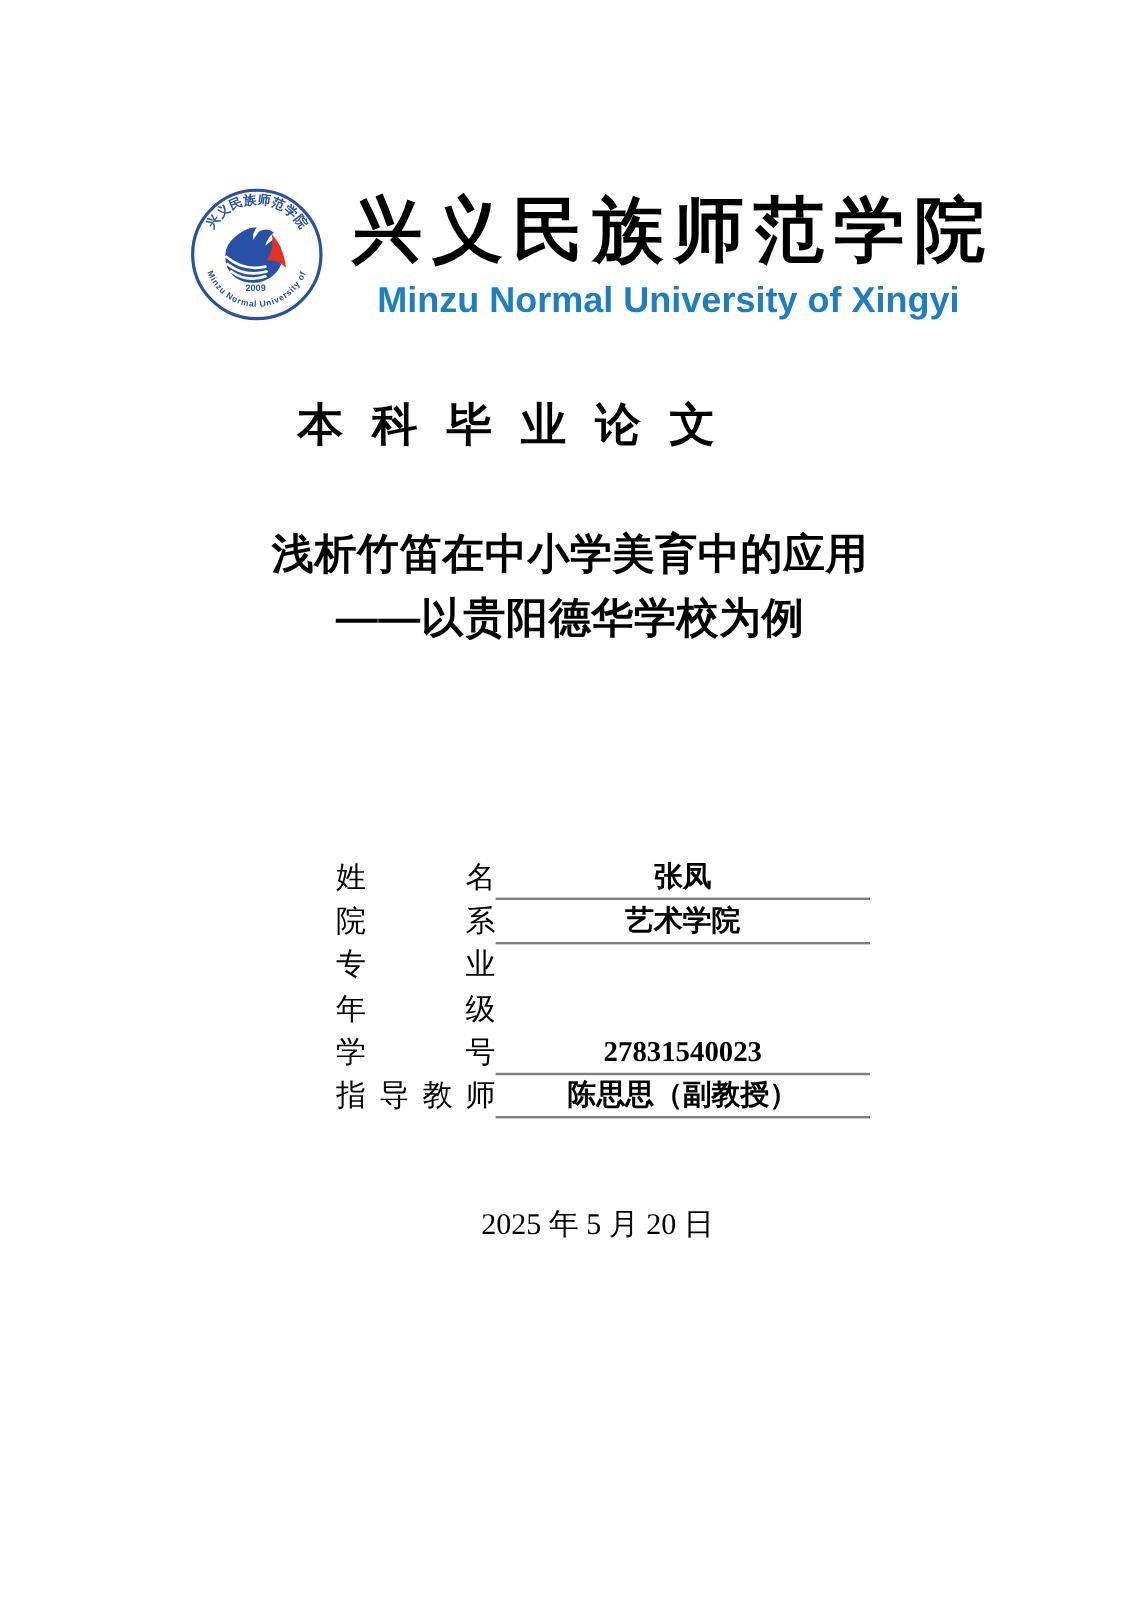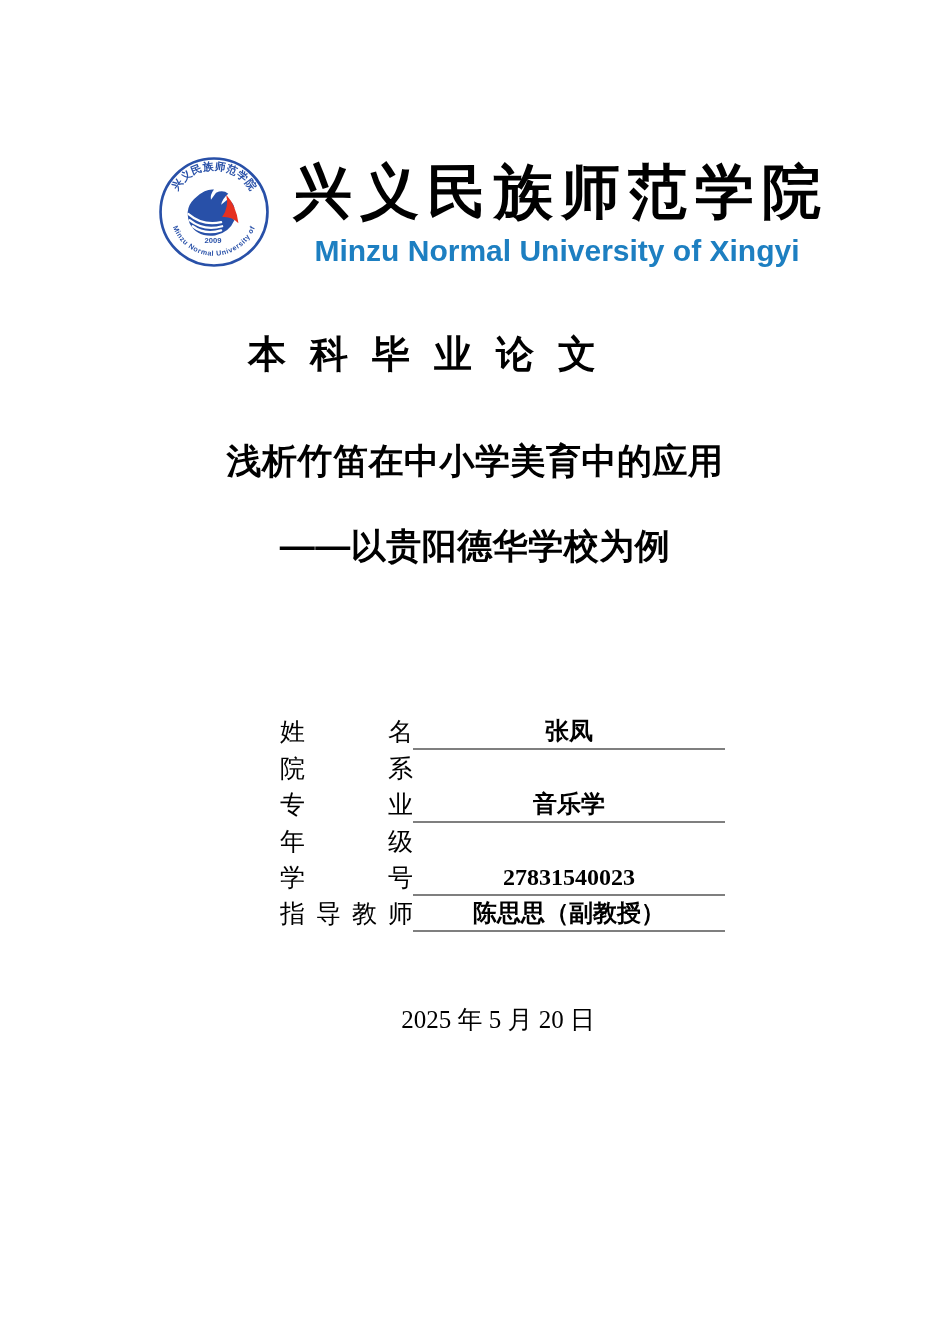--- a/index.html
+++ b/index.html
@@ -44,21 +44,21 @@
   .doc-type > span { margin-right: -24px; }
 
   
   .title-line {
     position: absolute; left: 0; width: 950px; text-align: center;
     font-family: "Liberation Sans", "DejaVu Sans", sans-serif;
     font-weight: 700; font-size: 35px; letter-spacing: 0.5px;
     white-space: nowrap;
   }
   .title-1 { top: 438px; }
-  .title-2 { top: 523px; text-align: center; }
+  .title-2 { top: 492px; text-align: center; }
 
   
   .info-form { position: absolute; left: 280px; top: 714px; width: 445px; }
   .form-row { display: flex; height: 36.4px; align-items: stretch; }
   .form-label {
     width: 133px; display: flex; justify-content: space-between;
     align-items: flex-end; font-size: 25px; line-height: 29px;
     padding-bottom: 4px; box-sizing: border-box;
     font-family: "Liberation Serif", "DejaVu Serif", serif;
   }
@@ -129,27 +129,27 @@
           <span>姓</span>
           <span>名</span>
         </div>
         <div class="form-value" style="border-bottom-color: rgb(127, 127, 127);">张凤</div>
       </div>
       <div class="form-row">
         <div class="form-label">
           <span>院</span>
           <span>系</span>
         </div>
+        <div class="form-value" style="border-bottom-color: rgb(127, 127, 127);">艺术学院</div>
       </div>
       <div class="form-row">
         <div class="form-label">
           <span>专</span>
           <span>业</span>
         </div>
-        <div class="form-value" style="border-bottom-color: rgb(127, 127, 127);">音乐学</div>
       </div>
       <div class="form-row">
         <div class="form-label">
           <span>年</span>
           <span>级</span>
         </div>
       </div>
       <div class="form-row">
         <div class="form-label">
           <span>学</span>

